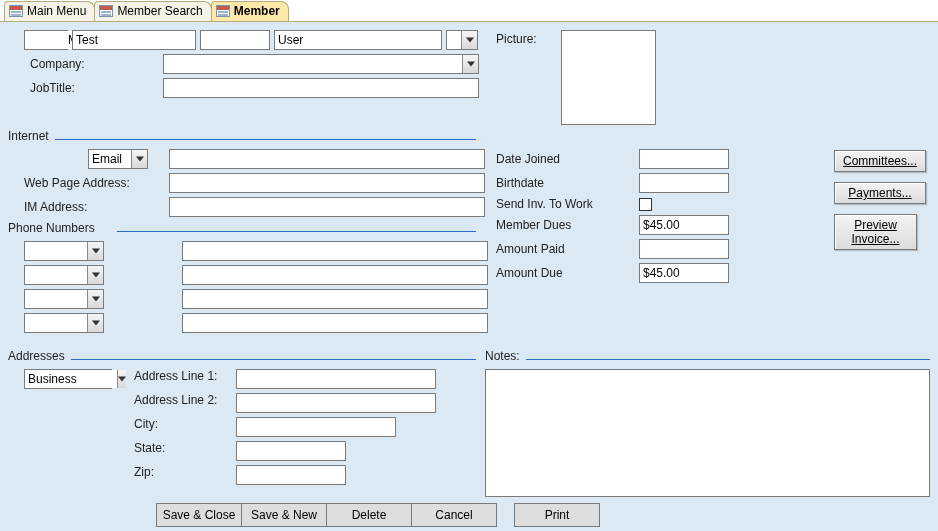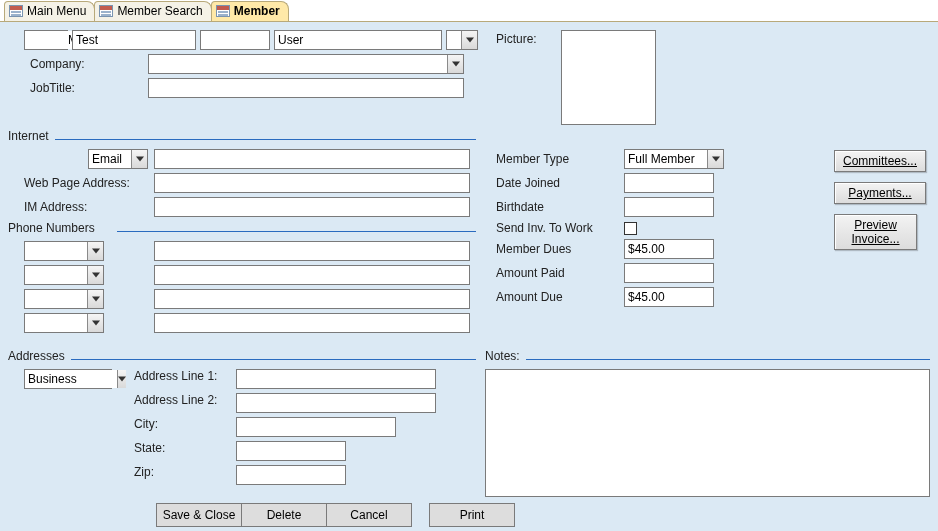--- a/index.html
+++ b/index.html
@@ -63,21 +63,21 @@
     box-shadow: 0 3px 0 #9bb2cc;
     background: #9bb2cc;
   }
   
   .form-pane {
     background: #dbe9f4;
     padding: 8px 8px 0 8px;
     height: calc(531px - 22px);
     position: relative;
   }
-  .row { display: flex; align-items: center; margin-bottom: 4px; }
+  .row { display: flex; align-items: center; margin-bottom: 4px; gap: 15px; }
   .label { color: #222; }
   input.txt, .combo {
     border: 1px solid #7a7a7a;
     background: #fff;
     height: 20px;
     font-family: inherit;
     font-size: 12px;
     padding: 0 3px;
   }
   .combo {
@@ -326,31 +326,20 @@
               </svg>
             </div>
           </div>
         <div style="width:50px;"></div>
         <input class="txt" style="width: 316px;">
       </div>
     </div>
 
     <div class="col-right" style="padding-top:0;">
       <div class="row">
-        <span class="label" style="width:128px;">Member Type</span>
-        <div class="combo" style="width:100px;">
-          <input style="width: 82px;" value="Full Member">
-          <div class="dd">
-              <svg viewBox="0 0 10 6">
-                <path d="M0 0 L10 0 L5 6 Z" fill="#333"></path>
-              </svg>
-            </div>
-        </div>
-      </div>
-      <div class="row">
         <span class="label" style="width:128px;">Date Joined</span>
         <input class="txt" style="width: 90px;" value="">
       </div>
       <div class="row">
         <span class="label" style="width:128px;">Birthdate</span>
         <input class="txt" style="width: 90px;" value="">
       </div>
       <div class="row">
         <span class="label" style="width:128px;">Send Inv. To Work</span>
         <span class="chk"></span>
@@ -413,20 +402,21 @@
       <div class="section-row" style="width:445px;">
         <span class="fieldset-label">Notes:</span>
         <div class="hr-blue"></div>
       </div>
       <div class="notes-box"></div>
     </div>
   </div>
 
   <div class="bottom-btns">
     <button class="flatbtn">Save &amp; Close</button>
+    <button class="flatbtn">Save &amp; New</button>
     <button class="flatbtn">Delete</button>
     <button class="flatbtn">Cancel</button>
     <button class="flatbtn" style="margin-left:18px;">Print</button>
   </div>
 
   <div class="side-btns">
     <button class="btn3d"><span>Committees...</span></button>
     <button class="btn3d"><span>Payments...</span></button>
     <button class="btn3d" style="width:83px;"><span>Preview Invoice...</span></button>
   </div>

